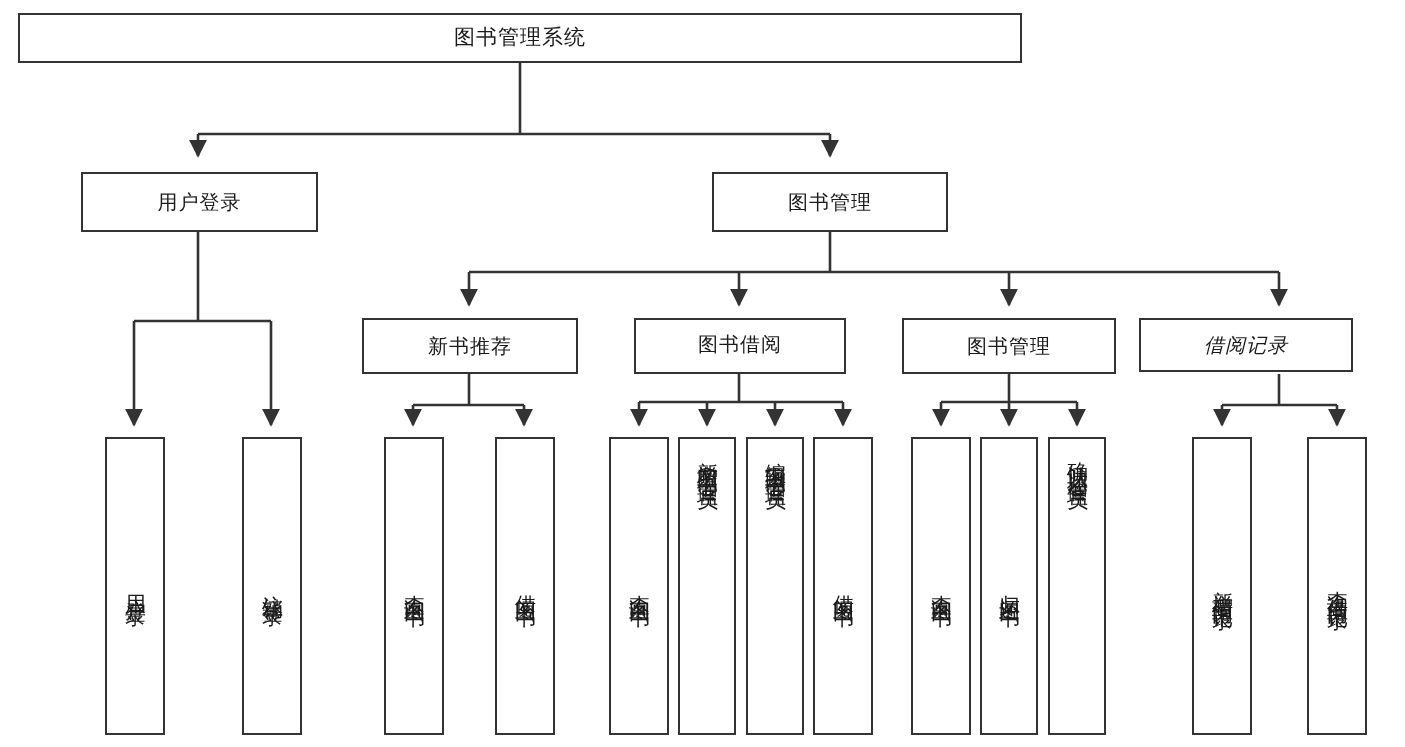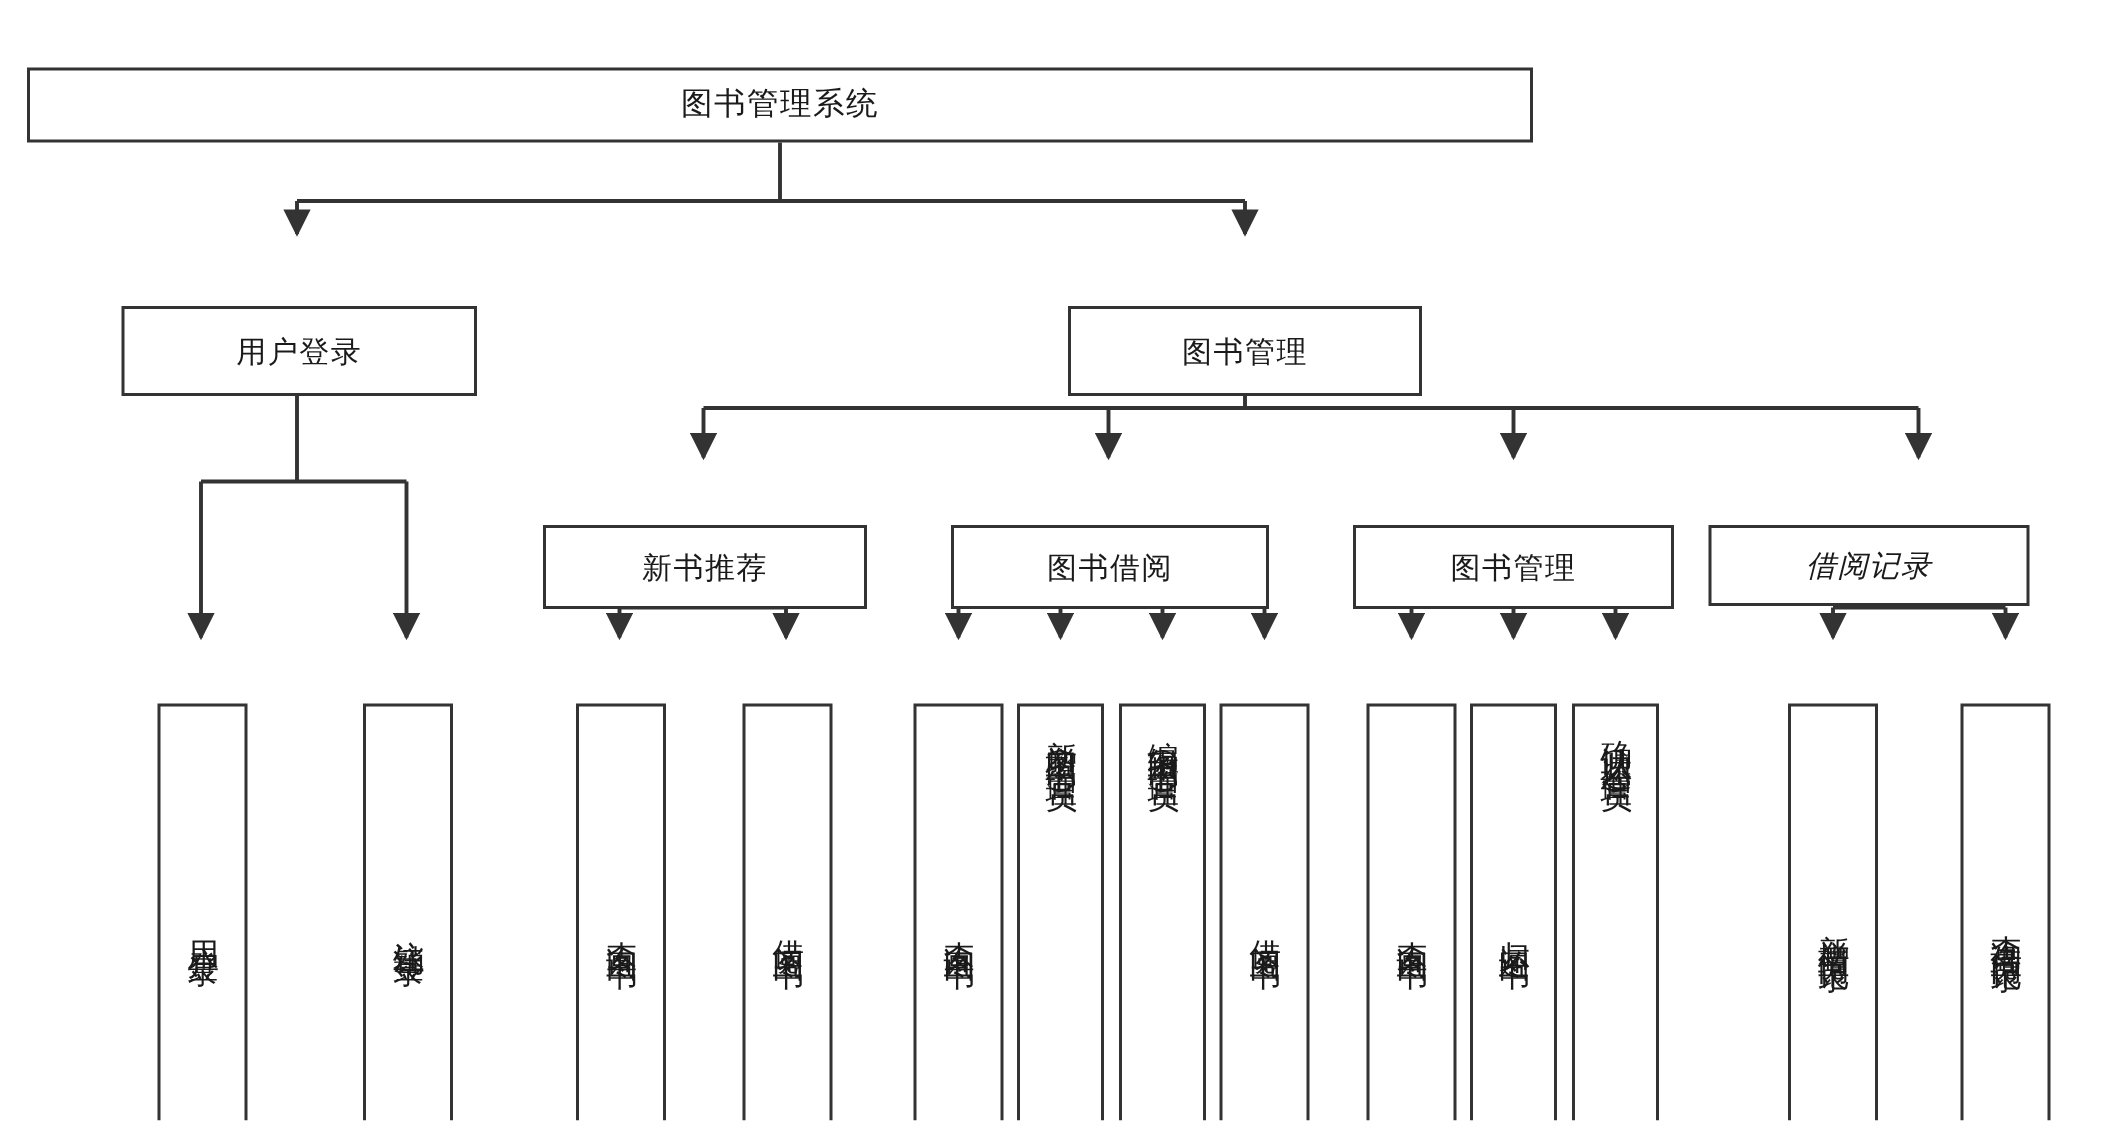--- a/index.html
+++ b/index.html
@@ -27,21 +27,20 @@
   }
   .node {
     position: absolute;
     box-sizing: border-box;
     background: #ffffff;
     border: 2px solid #333333;
     display: flex;
     align-items: center;
     justify-content: center;
     color: #1a1a1a;
-    margin-top: 32px;
   }
   .node .label {
     display: block;
     text-align: center;
     line-height: 1.12;
   }
   
   .node.horiz .label {
     font-size: 20px;
     letter-spacing: 1px;
@@ -137,21 +136,21 @@
   <div class="node horiz" style="left:81px; top:172px; width:237px; height:60px;">
     <span class="label">用户登录</span>
   </div>
   <div class="node horiz" style="left:362px; top:318px; width:216px; height:56px;">
     <span class="label">新书推荐</span>
   </div>
 
   <div class="node horiz" style="left:712px; top:172px; width:236px; height:60px;">
     <span class="label">图书管理</span>
   </div>
-  <div class="node horiz" style="left:634px; top:318px; width:212px; height:56px;">
+  <div class="node horiz" style="left:634px; top:318px; width:212px; height:56px;font-family:Liberation Mono, monospace;">
     <span class="label">图书借阅</span>
   </div>
   <div class="node horiz" style="left:902px; top:318px; width:214px; height:56px;">
     <span class="label">图书管理</span>
   </div>
   <div class="node horiz" style="left:1139px; top:318px; width:214px; height:54px;font-style:italic;">
     <span class="label">借阅记录</span>
   </div>
 
   <div class="node vert center" style="left:105px; top:437px; width:60px; height:298px;">

